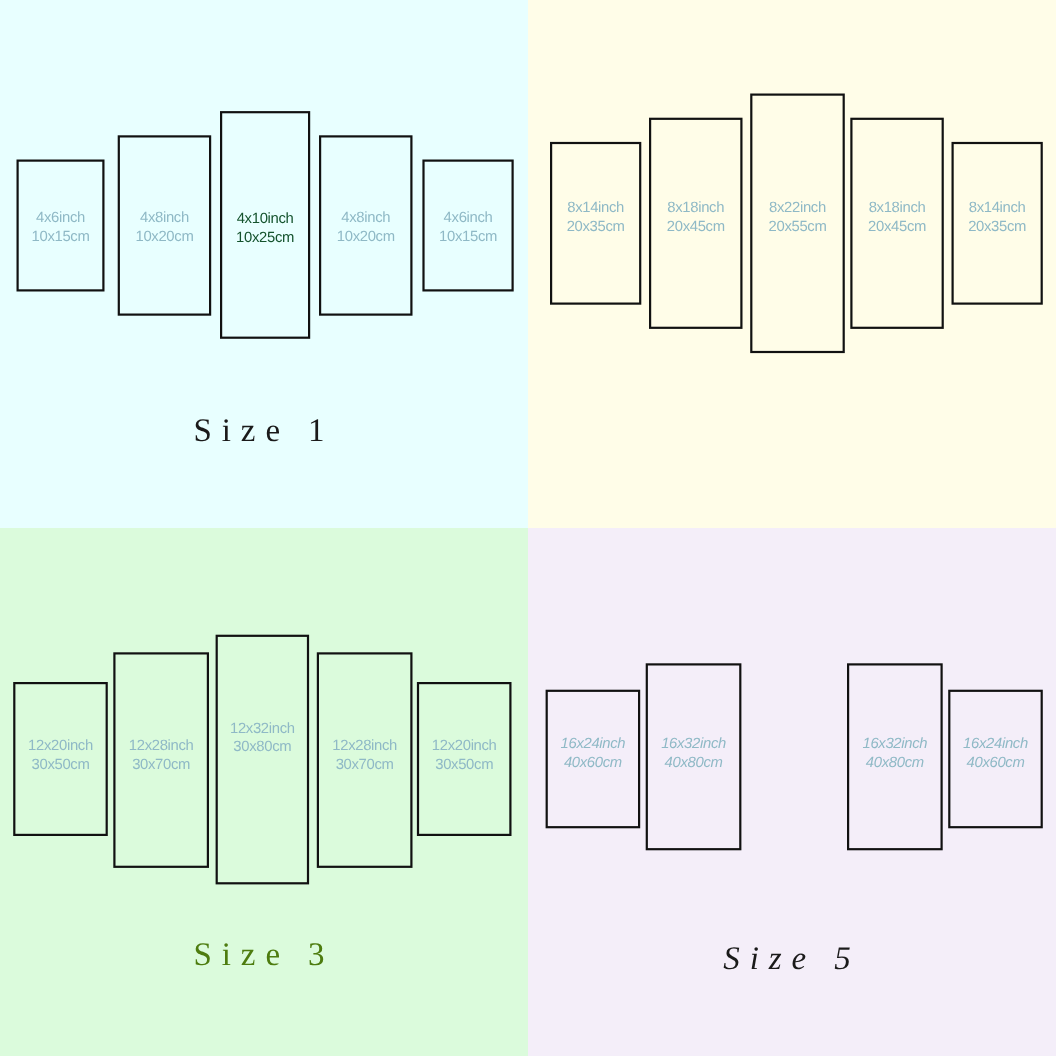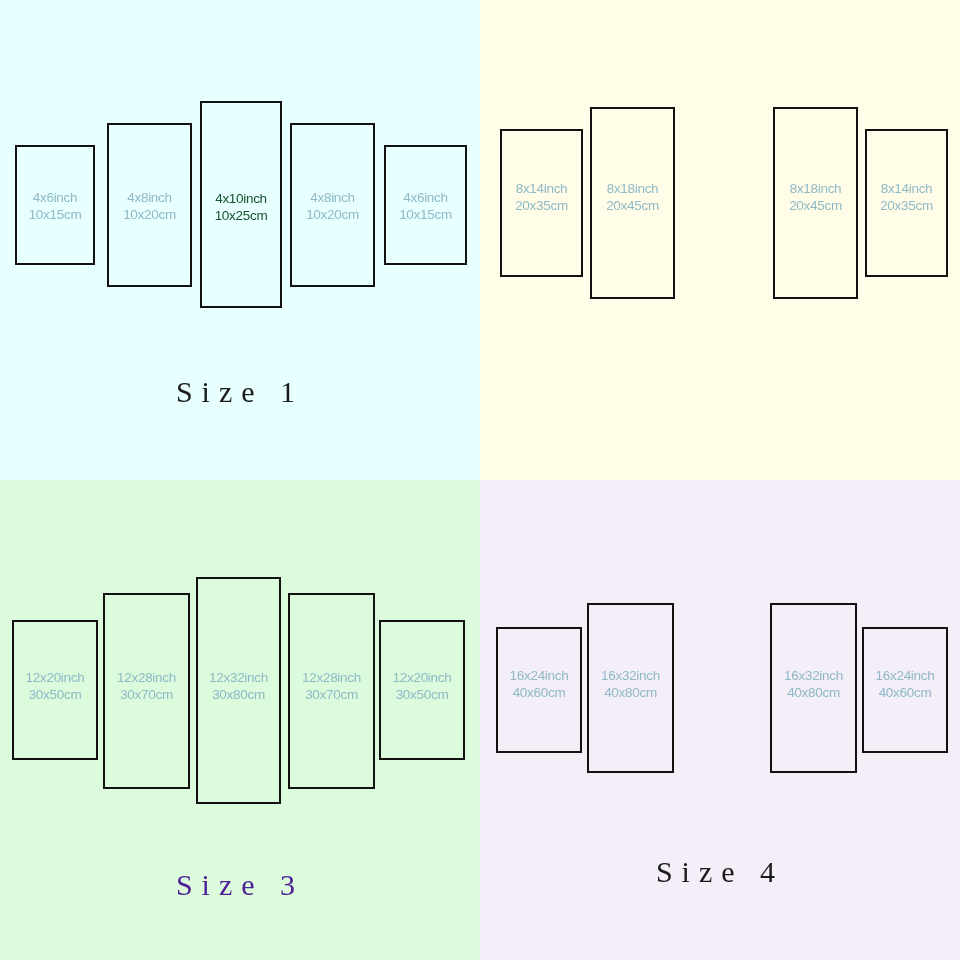--- a/index.html
+++ b/index.html
@@ -39,58 +39,61 @@
       <div class="sizelabel" style="color: rgb(26, 26, 26); top: 375px;">Size 1</div>
     </div>
     <div class="quad" style="background: rgb(255, 253, 232);">
       <div class="panels">
         <div class="panel" style="left: 20px; top: 129px; width: 83px; height: 148px; border-color: rgb(17, 17, 17);">
           <div class="ptext" style="color: rgb(143, 185, 198); top: 49px;"><span>8x14inch</span><span class="l2">20x35cm</span></div>
         </div>
         <div class="panel" style="left: 110px; top: 107px; width: 85px; height: 192px; border-color: rgb(17, 17, 17);">
           <div class="ptext" style="color: rgb(143, 185, 198); top: 71px;"><span>8x18inch</span><span class="l2">20x45cm</span></div>
         </div>
+        <div class="panel" style="left: 202px; top: 85px; width: 86px; height: 236px; border-color: rgb(17, 17, 17);">
+          <div class="ptext" style="color: rgb(143, 185, 198); top: 93px;"><span>8x22inch</span><span class="l2">20x55cm</span></div>
+        </div>
         <div class="panel" style="left: 293px; top: 107px; width: 85px; height: 192px; border-color: rgb(17, 17, 17);">
           <div class="ptext" style="color: rgb(143, 185, 198); top: 71px;"><span>8x18inch</span><span class="l2">20x45cm</span></div>
         </div>
         <div class="panel" style="left: 385px; top: 129px; width: 83px; height: 148px; border-color: rgb(17, 17, 17);">
           <div class="ptext" style="color: rgb(143, 185, 198); top: 49px;"><span>8x14inch</span><span class="l2">20x35cm</span></div>
         </div>
       </div>
     </div>
     <div class="quad" style="background: rgb(219, 251, 220);">
       <div class="panels">
         <div class="panel" style="left: 12px; top: 140px; width: 86px; height: 140px; border-color: rgb(17, 17, 17);">
           <div class="ptext" style="color: rgb(143, 185, 198); top: 47px;"><span>12x20inch</span><span class="l2">30x50cm</span></div>
         </div>
         <div class="panel" style="left: 103px; top: 113px; width: 87px; height: 196px; border-color: rgb(17, 17, 17);">
           <div class="ptext" style="color: rgb(143, 185, 198); top: 74px;"><span>12x28inch</span><span class="l2">30x70cm</span></div>
         </div>
         <div class="panel" style="left: 196px; top: 97px; width: 85px; height: 227px; border-color: rgb(17, 17, 17);">
-          <div class="ptext" style="color: rgb(143, 185, 198); top: 90px;"><span>12x32inch</span><span class="l2">30x80cm</span></div>
+          <div class="ptext" style="color: rgb(143, 185, 198); top: 74px;"><span>12x32inch</span><span class="l2">30x80cm</span></div>
         </div>
         <div class="panel" style="left: 288px; top: 113px; width: 87px; height: 196px; border-color: rgb(17, 17, 17);">
           <div class="ptext" style="color: rgb(143, 185, 198); top: 74px;"><span>12x28inch</span><span class="l2">30x70cm</span></div>
         </div>
         <div class="panel" style="left: 379px; top: 140px; width: 86px; height: 140px; border-color: rgb(17, 17, 17);">
           <div class="ptext" style="color: rgb(143, 185, 198); top: 47px;"><span>12x20inch</span><span class="l2">30x50cm</span></div>
         </div>
       </div>
-      <div class="sizelabel" style="color: #4c1d95; top: 388px;">Size 3</div>
+      <div class="sizelabel" style="color: #4d7c0f; top: 371px;">Size 3</div>
     </div>
-    <div class="quad" style="background: rgb(244, 238, 249);">
+    <div class="quad" style="background: rgb(244, 238, 249); font-style: italic;">
       <div class="panels">
         <div class="panel" style="left: 16px; top: 147px; width: 86px; height: 126px; border-color: rgb(17, 17, 17);">
           <div class="ptext" style="color: rgb(143, 185, 198); top: 38px;"><span>16x24inch</span><span class="l2">40x60cm</span></div>
         </div>
         <div class="panel" style="left: 107px; top: 123px; width: 87px; height: 170px; border-color: rgb(17, 17, 17);">
           <div class="ptext" style="color: rgb(143, 185, 198); top: 62px;"><span>16x32inch</span><span class="l2">40x80cm</span></div>
         </div>
         <div class="panel" style="left: 290px; top: 123px; width: 87px; height: 170px; border-color: rgb(17, 17, 17);">
           <div class="ptext" style="color: rgb(143, 185, 198); top: 62px;"><span>16x32inch</span><span class="l2">40x80cm</span></div>
         </div>
         <div class="panel" style="left: 382px; top: 147px; width: 86px; height: 126px; border-color: rgb(17, 17, 17);">
           <div class="ptext" style="color: rgb(143, 185, 198); top: 38px;"><span>16x24inch</span><span class="l2">40x60cm</span></div>
         </div>
       </div>
-      <div class="sizelabel" style="color: rgb(26, 26, 26); top: 375px;">Size 4</div>
+      <div class="sizelabel" style="color: rgb(26, 26, 26); top: 375px;">Size 5</div>
     </div>
   </div>
 
 </body></html>

